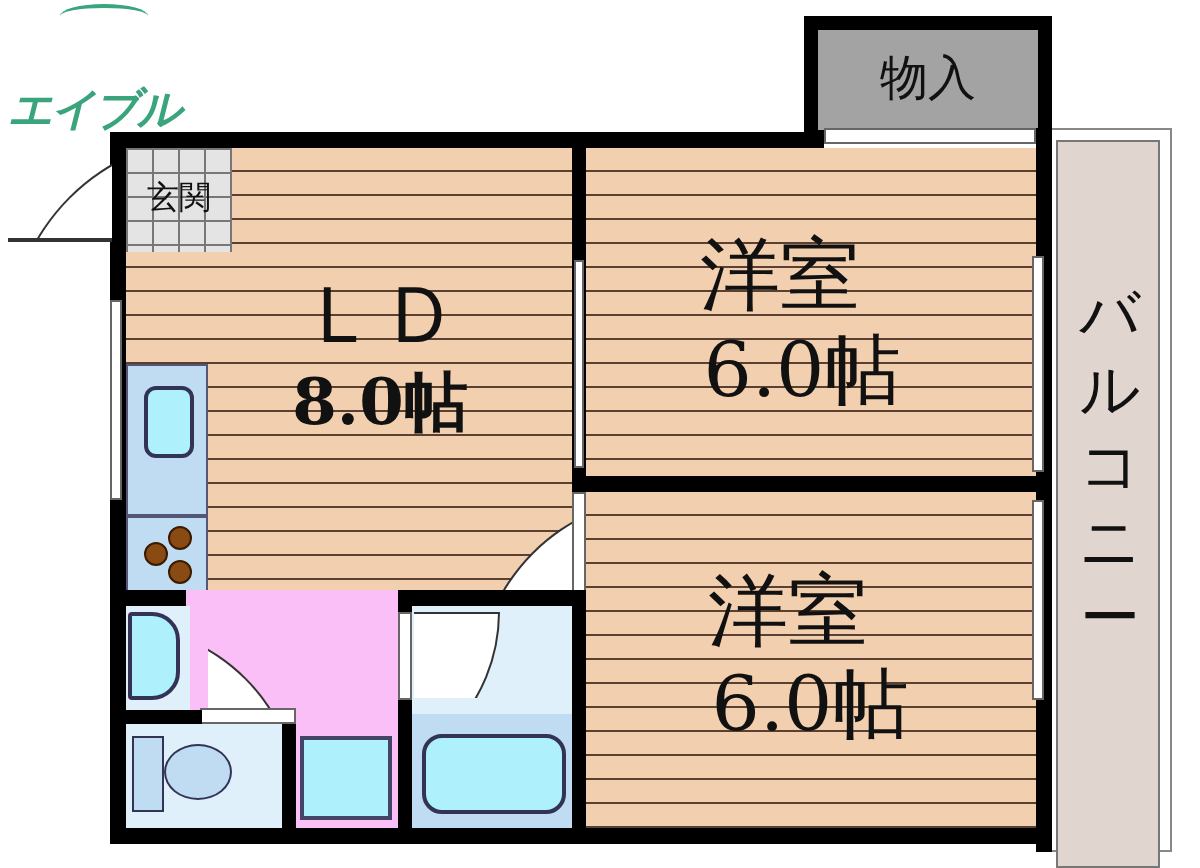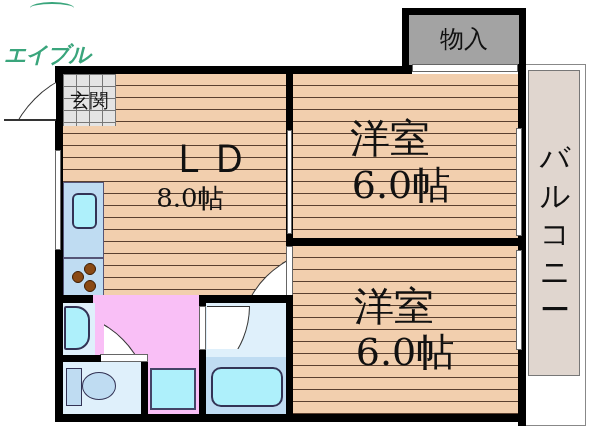--- a/index.html
+++ b/index.html
@@ -35,21 +35,21 @@
 </style>
 </head>
 <body>
 
 <div class="logo">
   <span>エイブル</span>
 </div>
 <div class="logo-swoosh"></div>
 
 <div class="balcony-outer" style="left:522px;top:64px;width:64px;height:362px;"></div>
-<div class="balcony" style="left:528px;top:70px;width:52px;height:306px;">
+<div class="balcony" style="left:528px;top:70px;width:52px;height:364px;">
   <div class="label" style="left:0;top:68px;width:52px;font-size:30px;line-height:38px;white-space:normal;word-break:break-all;">バルコニー</div>
 </div>
 
 <div class="wall" style="left:402px;top:8px;width:124px;height:62px;"></div>
 <div class="closet" style="left:409px;top:15px;width:110px;height:50px;">
   <div class="label" style="left:0;top:12px;width:110px;font-size:24px;">物入</div>
 </div>
 <div class="window" style="left:412px;top:64px;width:106px;height:8px;"></div>
 
 <div class="wall" style="left:55px;top:66px;width:238px;height:8px;"></div>
@@ -70,25 +70,25 @@
 <div class="window" style="left:516px;top:250px;width:6px;height:100px;"></div>
 
 <div class="window" style="left:287px;top:130px;width:5px;height:104px;"></div>
 
 <div class="window" style="left:55px;top:150px;width:6px;height:100px;"></div>
 
 <div class="door-arc" style="left:4px;top:68px;width:104px;height:104px;border-radius:100% 0 0 0;clip-path:inset(0 52px 52px 0);"></div>
 <div class="abs" style="left:4px;top:119px;width:52px;height:2px;background:#333;"></div>
 
 <div class="genkan" style="left:63px;top:74px;width:53px;height:52px;">
-  <div class="label" style="left:0;top:17px;width:53px;font-size:19px;background:transparent;">玄関</div>
+  <div class="label" style="left:0;top:17px;width:53px;font-size:16px;background:transparent;">玄関</div>
 </div>
 
-<div class="label" style="left:130px;top:138px;width:120px;font-size:40px;text-align:right;">ＬＤ</div>
-<div class="label" style="left:120px;top:185px;width:140px;font-size:26px;">8.0帖</div>
+<div class="label" style="left:130px;top:138px;width:120px;font-size:40px;">ＬＤ</div>
+<div class="label" style="left:120px;top:185px;width:140px;font-size:32px;font-weight:bold;">8.0帖</div>
 
 <div class="kitchen" style="left:63px;top:182px;width:41px;height:76px;">
   <div class="sink" style="left:8px;top:10px;width:25px;height:36px;"></div>
 </div>
 <div class="kitchen" style="left:63px;top:258px;width:41px;height:38px;">
   <div class="burner" style="left:20px;top:4px;"></div>
   <div class="burner" style="left:8px;top:12px;"></div>
   <div class="burner" style="left:20px;top:21px;"></div>
 </div>
 

